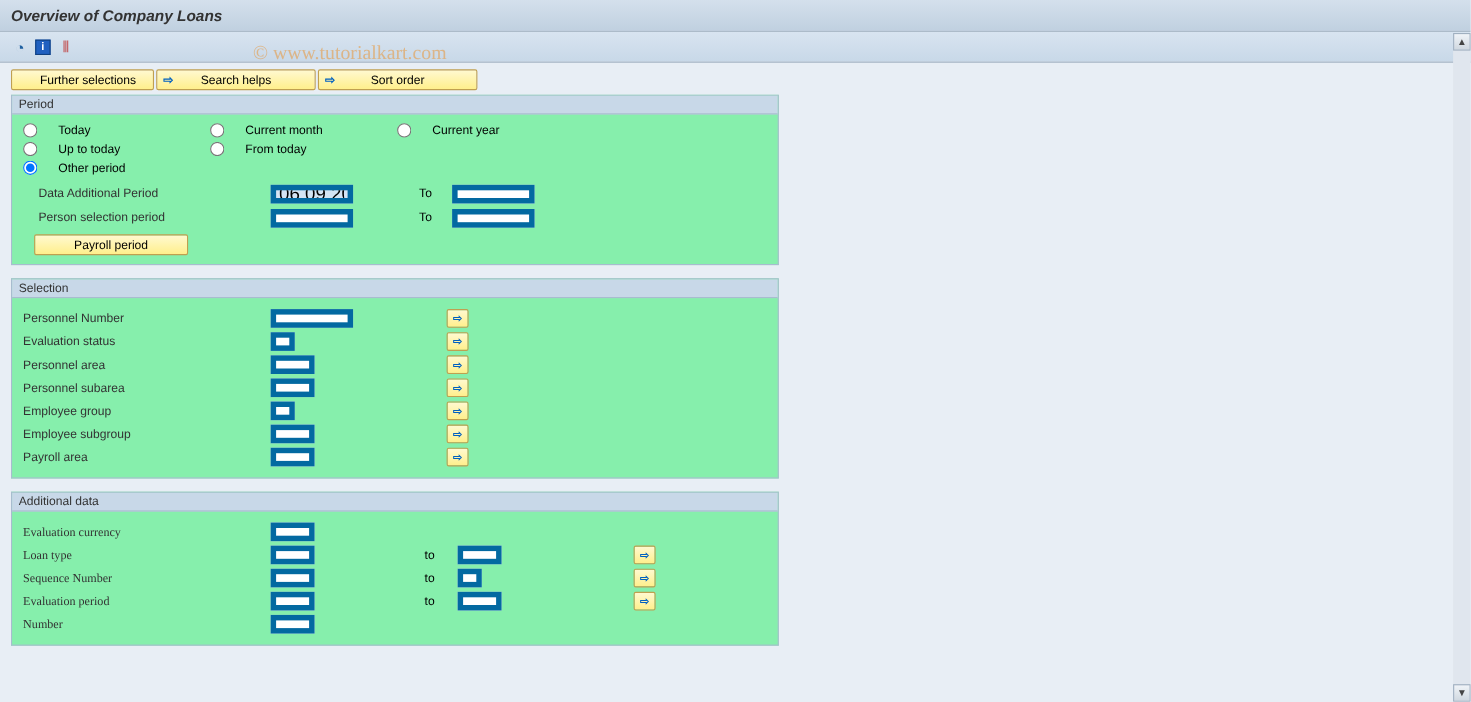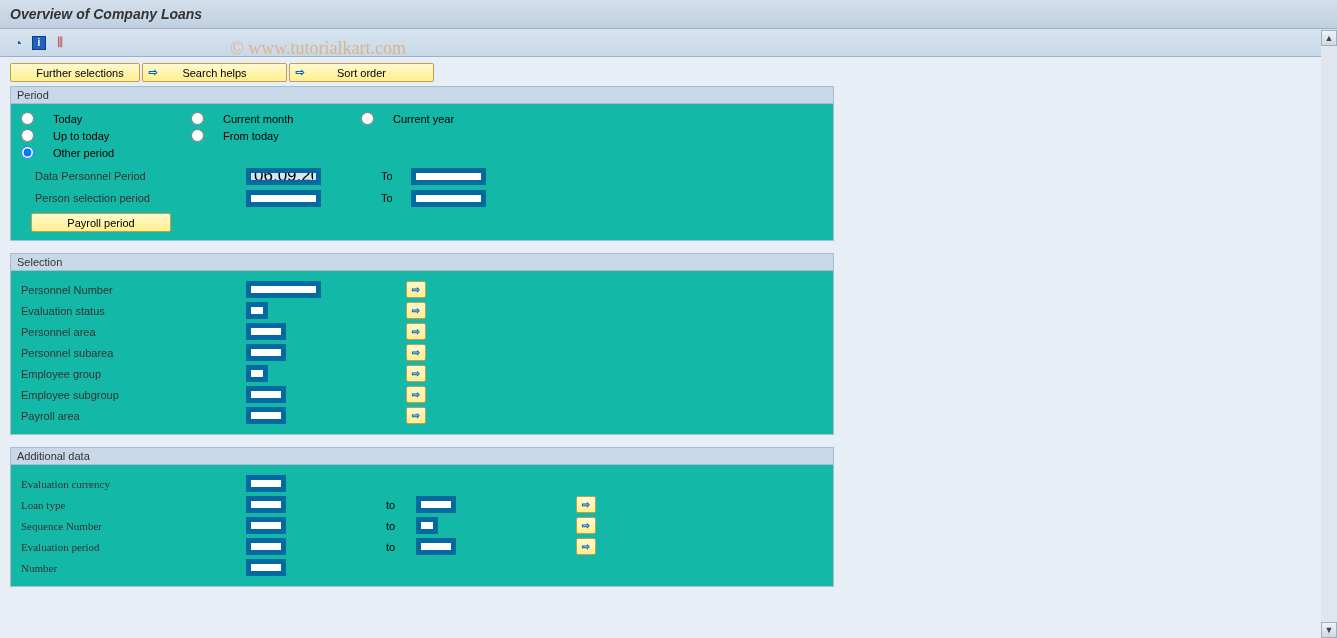--- a/index.html
+++ b/index.html
@@ -68,23 +68,23 @@
       font-weight: bold;
     }
     .content {
       padding: 0 10px;
       height: 560px;
       overflow-y: auto;
       position: relative;
     }
     .groupbox {
       border: 1px solid #a8bccf;
-      background: #14b8a6;
+      background: #86efac;
       margin-bottom: 12px;
-      width: 824px;
+      width: 698px;
     }
     .groupbox-title {
       background: #c8d8e8;
       border-bottom: 1px solid #a8bccf;
       padding: 2px 6px;
       font-size: 11px;
       color: #333;
     }
     .groupbox-body {
       padding: 8px 10px;
@@ -245,21 +245,21 @@
           <span>From today</span>
         </label>
         <div></div>
         <label class="radio-item">
           <input type="radio" name="period" checked="" style="">
           <span>Other period</span>
         </label>
       </div>
 
       <div class="field-row">
-        <span class="field-label">Data Personnel Period</span>
+        <span class="field-label">Data Additional Period</span>
         <input class="text-input highlight w80" value="06.09.2018" style="">
         <span class="to-label">To</span>
         <input class="text-input w80" value="" style="">
       </div>
       <div class="field-row">
         <span class="field-label">Person selection period</span>
         <input class="text-input w80" value="" style="">
         <span class="to-label">To</span>
         <input class="text-input w80" value="" style="">
       </div>

